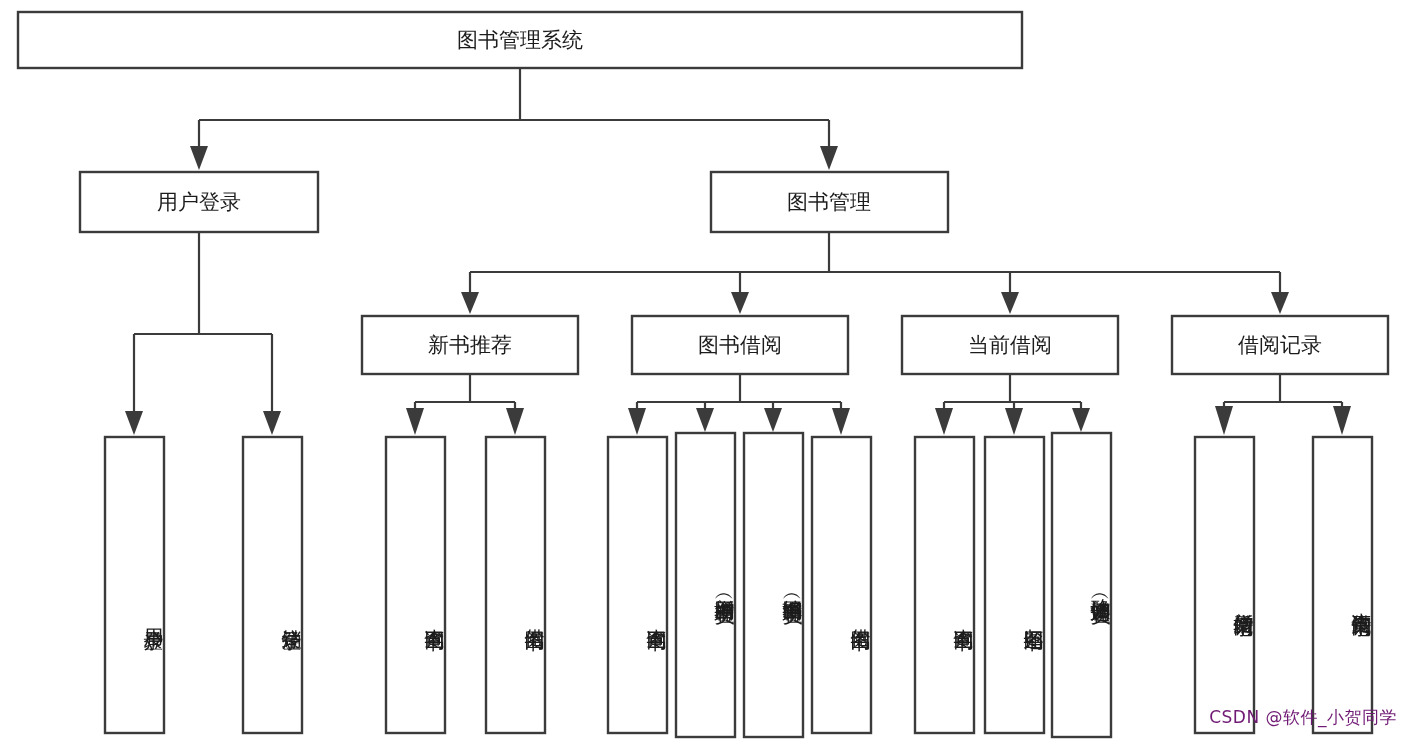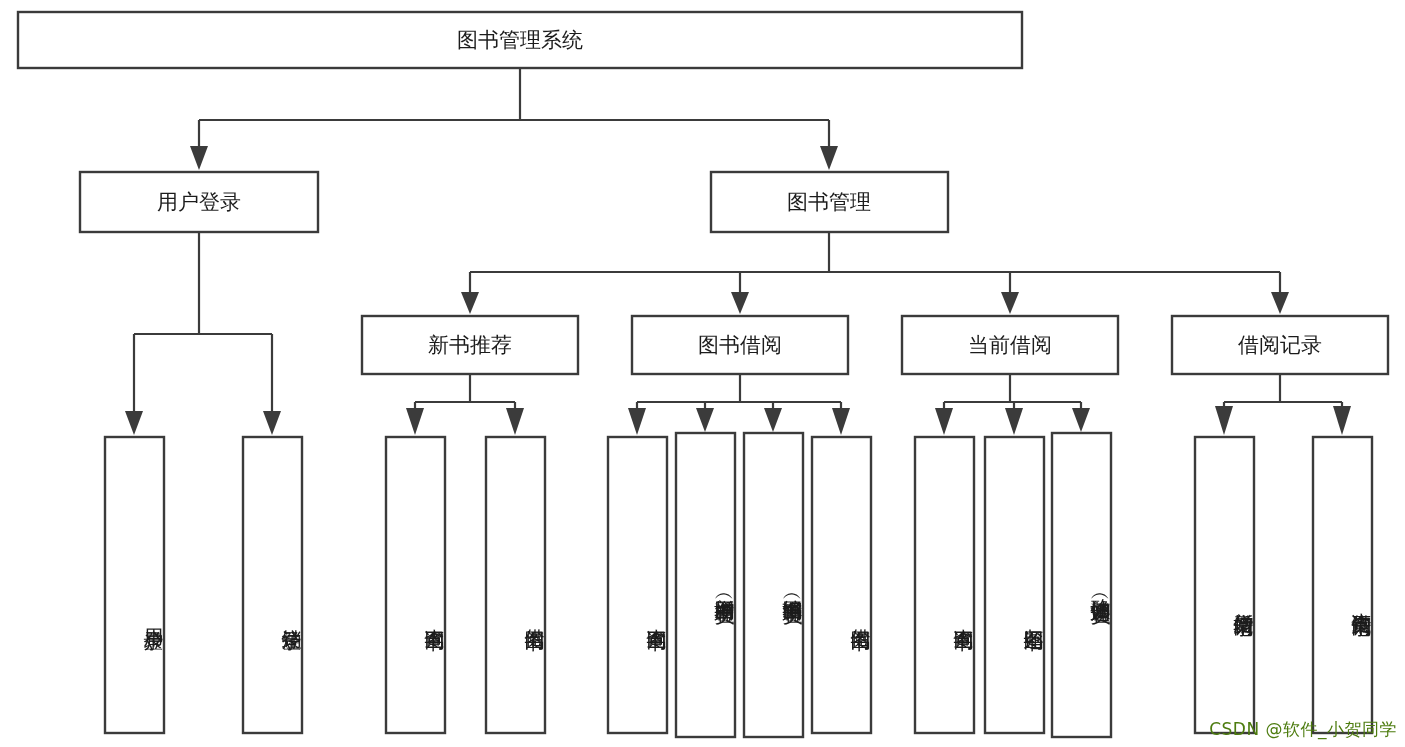--- a/index.html
+++ b/index.html
@@ -59,24 +59,24 @@
     letter-spacing: 1px;
     display: flex;
     align-items: flex-start;
     justify-content: center;
     white-space: nowrap;
     pointer-events: none;
   }
   .watermark {
     position: absolute;
     right: 8px;
-    bottom: 6px;
+    bottom: 18px;
     font-family: "DejaVu Sans", "Liberation Sans", sans-serif;
     font-size: 17px;
-    color: #4d7c0f;
+    color: #701a75;
     white-space: nowrap;
     letter-spacing: 0.5px;
   }
 </style>
 </head>
 <body>
 
 <div id="stage">
 
   <svg class="chart" viewBox="0 0 1405 747">

